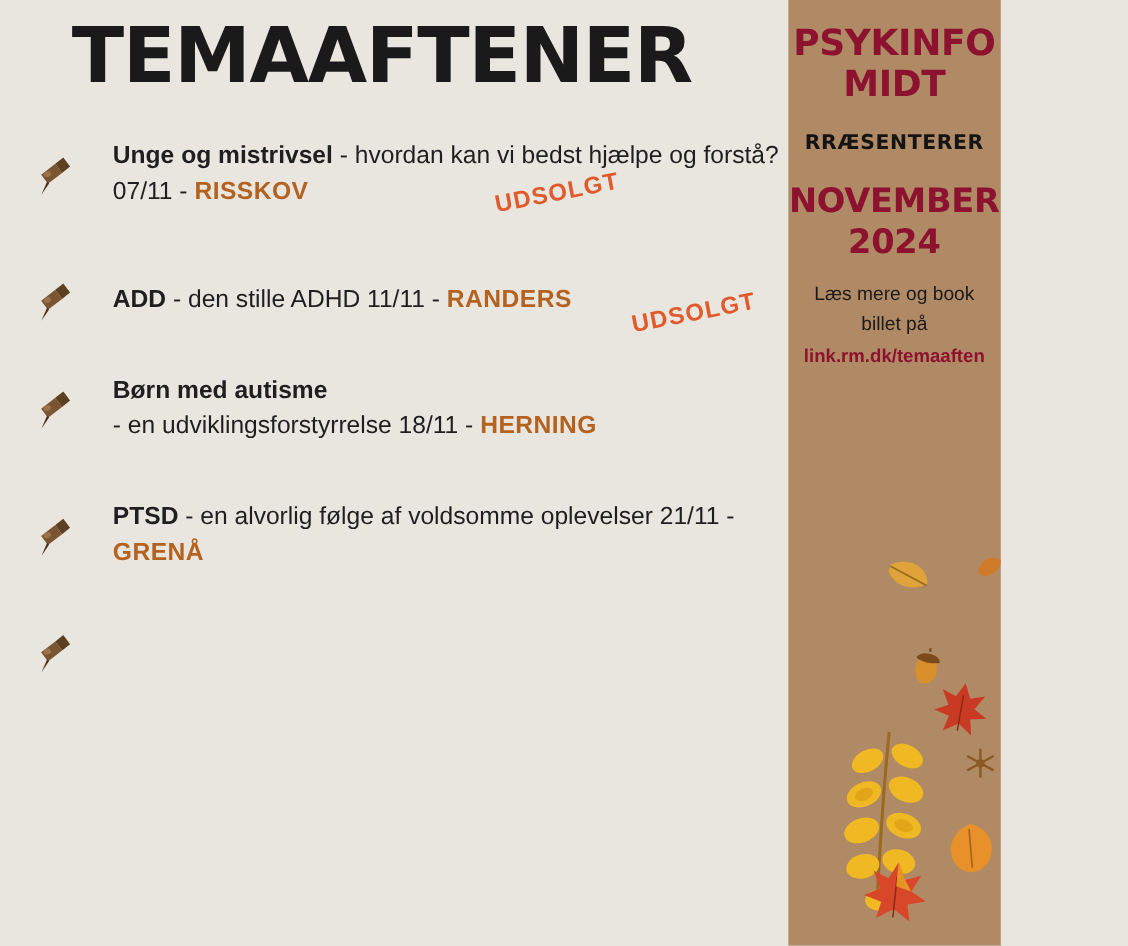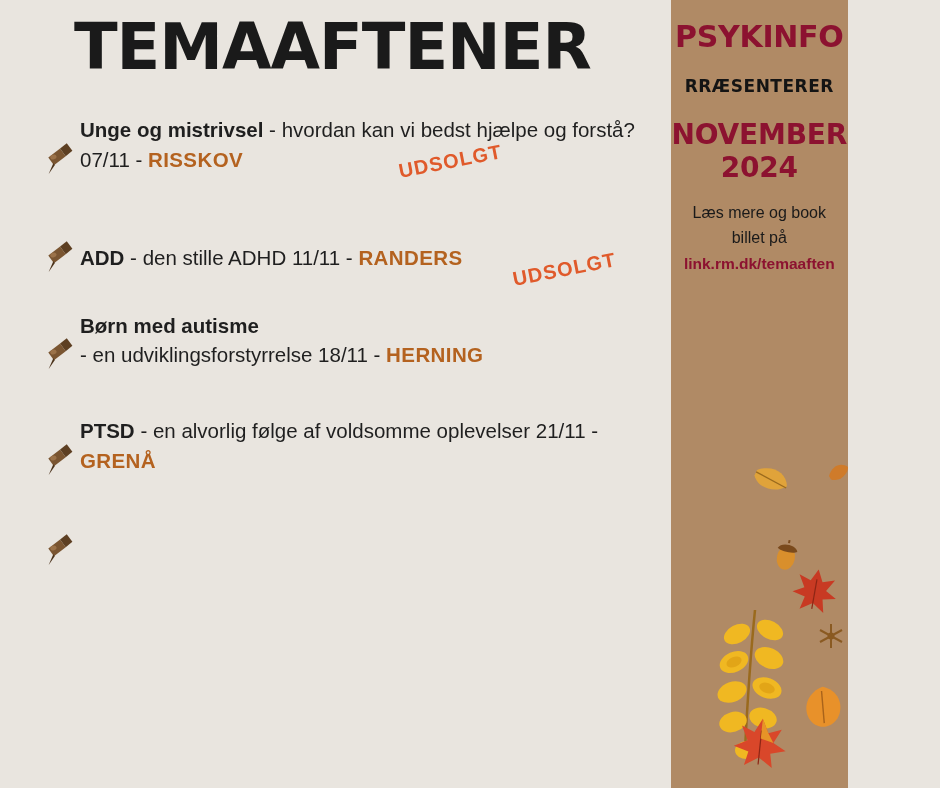--- a/index.html
+++ b/index.html
@@ -12,21 +12,20 @@
     overflow: hidden;
     font-family: "Liberation Sans", sans-serif;
     background: #e9e5df;
   }
   .poster {
     position: relative;
     width: 834px;
     height: 788px;
     background: #e9e5df;
     display: flex;
-    padding-left: 14px;
   }
   
   .left {
     position: relative;
     width: 740px;
     height: 788px;
     background: #e9e5df;
     box-sizing: border-box;
   }
   .title {
@@ -40,23 +39,24 @@
     padding: 0 20px 0 0;
     line-height: 1.05;
   }
   .events {
     margin-top: 34px;
     padding-left: 26px;
   }
   .event {
     position: relative;
     display: flex;
-    align-items: flex-end;
+    align-items: center;
     margin-bottom: 38px;
     min-height: 46px;
+    gap: 28px;
   }
   .event-1 { margin-bottom: 52px; }
   .event-2 { }
   .event-3 { margin-bottom: 46px; }
   .event-4 { margin-bottom: 44px; }
 
   .pin {
     flex: 0 0 auto;
     width: 40px;
     height: 34px;
@@ -238,20 +238,21 @@
         </span>
       </div>
 
     </div>
   </div>
 
   <div class="right">
 
     <div class="brand">
       <div>PSYKINFO</div>
+      <div>MIDT</div>
     </div>
 
     <div class="presents">RRÆSENTERER</div>
 
     <div class="month">
       <div>NOVEMBER</div>
       <div>2024</div>
     </div>
 
     <div class="booking">

